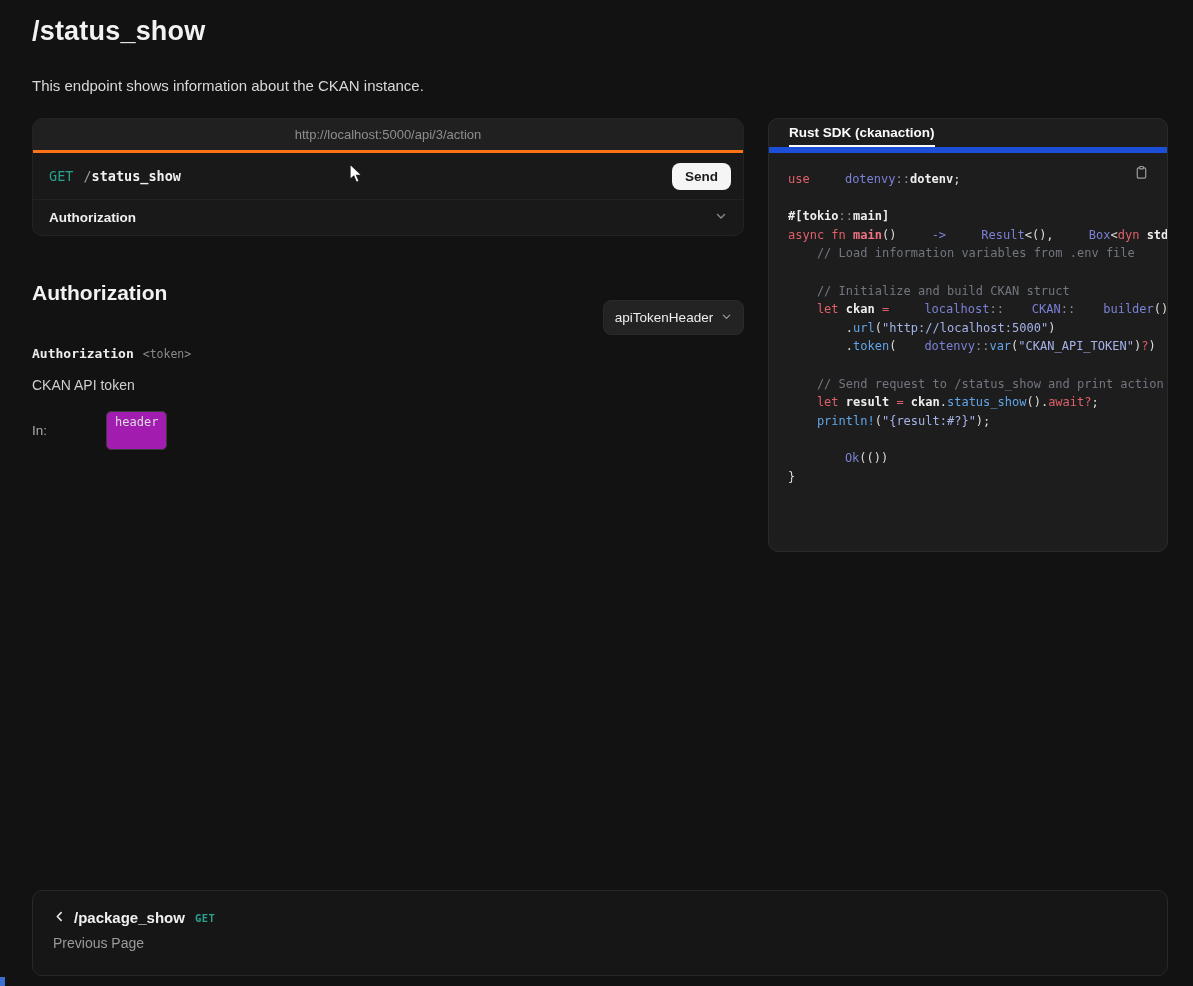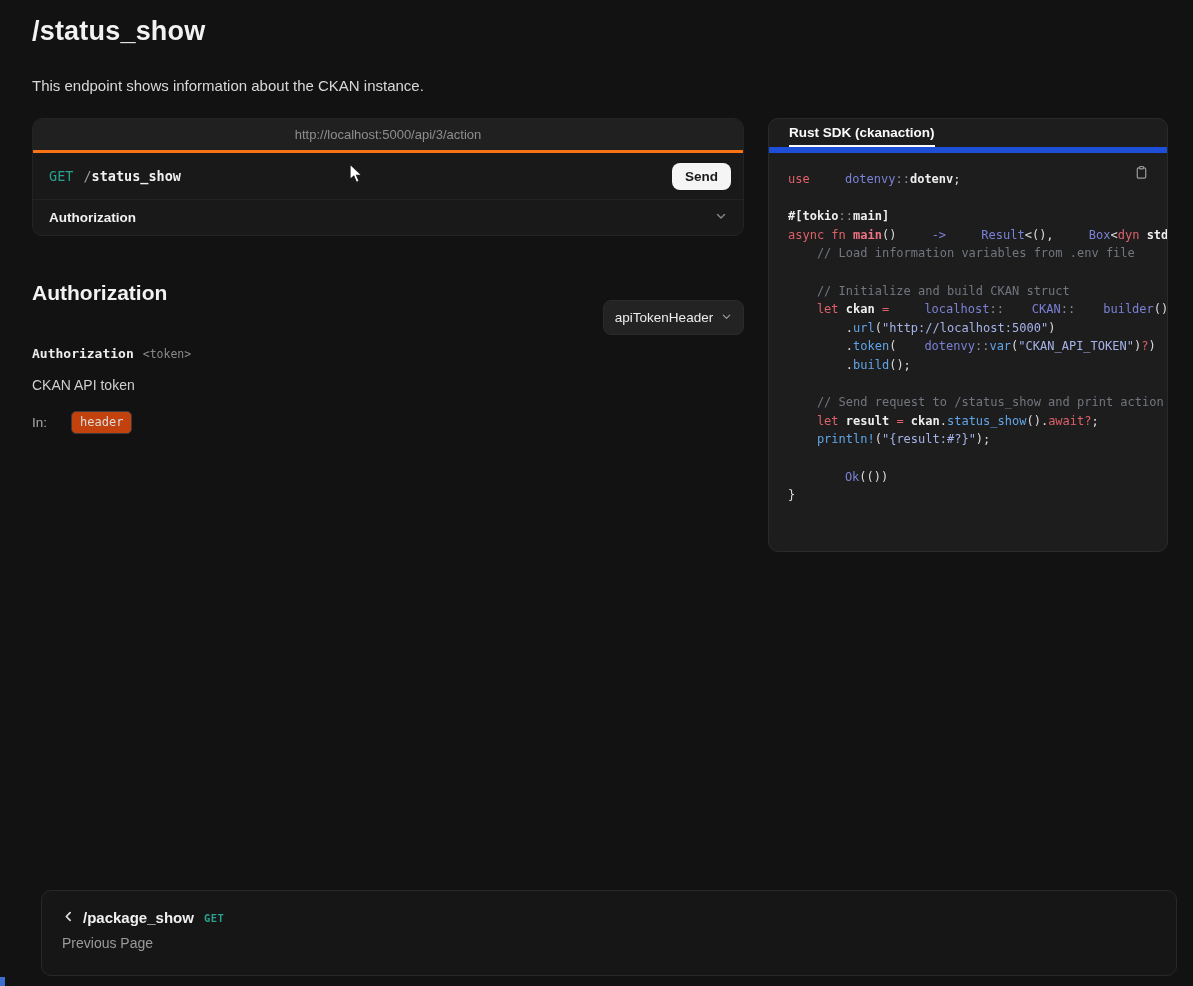--- a/index.html
+++ b/index.html
@@ -64,22 +64,22 @@
     display: flex; align-items: center; justify-content: center; gap: 8px;
     font-size: 13.5px; color: #ededed; cursor: pointer; margin-top: 24px;
   }
   .param-line { position: absolute; left: 32px; top: 346px; display: flex; align-items: baseline; gap: 9px; }
   .param-name { font-size: 13px; font-weight: bold; color: #ededed; }
   .param-type { font-size: 11.5px; color: #8a8a8a; }
   .param-desc { position: absolute; left: 32px; top: 377px; font-size: 14px; color: #cfcfcf; }
   .in-line { position: absolute; left: 32px; top: 411px; display: flex; align-items: center; gap: 24px; }
   .in-label { font-size: 13.5px; color: #a8a8a8; }
   .in-badge {
-    font-size: 12px; color: #dcdcdc; background: #c2410c;
-    border: 1px solid #3a3a3a; border-radius: 5px; padding: 3px 8px 4px;
+    font-size: 12px; color: #dcdcdc; background: #a21caf;
+    border: 1px solid #3a3a3a; border-radius: 5px; padding: 3px 8px 20px; margin-left: 35px;
   }
 
   
   .code-panel {
     position: absolute; left: 768px; top: 118px; width: 400px; height: 434px;
     background: #1d1d1d; border-radius: 10px; border: 1px solid #2a2a2a;
     overflow: hidden;
   }
   .code-header {
     height: 34px; padding: 0 20px; border-bottom: 6px solid #1d4ed8;
@@ -101,21 +101,21 @@
   .tk-ty  { color: #7b81d6; margin-left: 28px; }
   .tk-fnc { color: #61a5e8; }
   .tk-str { color: #a6b3e8; }
   .tk-cm  { color: #72767f; }
   .tk-op  { color: #8b8f99; }
   .tk-id  { color: #eeeeee; font-weight: bold; }
   .tk-pl  { color: #dcdcdc; }
 
   
   .footer-card {
-    position: absolute; left: 41px; top: 890px; width: 1136px; height: 86px;
+    position: absolute; left: 32px; top: 890px; width: 1136px; height: 86px;
     background: #161616; border: 1px solid #282828; border-radius: 10px;
     padding: 18px 20px; cursor: pointer;
   }
   .footer-row1 { display: flex; align-items: center; gap: 8px; }
   .footer-chevron { color: #e0e0e0; font-size: 15px; }
   .footer-path { font-size: 15px; font-weight: bold; color: #f0f0f0; }
   .footer-method { font-size: 10.5px; font-weight: bold; color: #2aa08f; letter-spacing: 0.5px; margin-left: 2px; }
   .footer-label { margin-top: 9px; font-size: 14px; color: #9a9a9a; }
 
   
@@ -184,21 +184,20 @@
         <div class="code-line"><span class="tk-kw">use </span><span class="tk-ty">dotenvy</span><span class="tk-op">::</span><span class="tk-id">dotenv</span><span class="tk-pl">;</span></div>
         <div class="code-line">&nbsp;</div>
         <div class="code-line"><span class="tk-id">#[tokio</span><span class="tk-op">::</span><span class="tk-id">main]</span></div>
         <div class="code-line"><span class="tk-kw">async </span><span class="tk-kw">fn </span><span class="tk-fnd">main</span><span class="tk-pl">() </span><span class="tk-ty">-&gt; </span><span class="tk-ty">Result</span><span class="tk-pl">&lt;(), </span><span class="tk-ty">Box</span><span class="tk-pl">&lt;</span><span class="tk-kw">dyn </span><span class="tk-id">std</span><span class="tk-op">::</span><span class="tk-id">error</span><span class="tk-op">::</span><span class="tk-kw">Error</span></div>
         <div class="code-line"><span class="tk-cm">    // Load information variables from .env file</span></div>
         <div class="code-line">&nbsp;</div>
         <div class="code-line"><span class="tk-cm">    // Initialize and build CKAN struct</span></div>
         <div class="code-line"><span class="tk-kw">    let </span><span class="tk-id">ckan </span><span class="tk-kw">= </span><span class="tk-ty">localhost</span><span class="tk-op">::</span><span class="tk-ty">CKAN</span><span class="tk-op">::</span><span class="tk-ty">builder</span><span class="tk-pl">()</span></div>
         <div class="code-line"><span class="tk-pl">        .</span><span class="tk-fnc">url</span><span class="tk-pl">(</span><span class="tk-str">"http://localhost:5000"</span><span class="tk-pl">)</span></div>
         <div class="code-line"><span class="tk-pl">        .</span><span class="tk-fnc">token</span><span class="tk-pl">(</span><span class="tk-ty">dotenvy</span><span class="tk-op">::</span><span class="tk-fnc">var</span><span class="tk-pl">(</span><span class="tk-str">"CKAN_API_TOKEN"</span><span class="tk-pl">)</span><span class="tk-kw">?</span><span class="tk-pl">)</span></div>
-        <div class="code-line"><span class="tk-pl">        .</span><span class="tk-fnc">build</span><span class="tk-pl">();</span></div>
         <div class="code-line">&nbsp;</div>
         <div class="code-line"><span class="tk-cm">    // Send request to /status_show and print action</span></div>
         <div class="code-line"><span class="tk-kw">    let </span><span class="tk-id">result </span><span class="tk-kw">= </span><span class="tk-id">ckan</span><span class="tk-pl">.</span><span class="tk-fnc">status_show</span><span class="tk-pl">().</span><span class="tk-kw">await</span><span class="tk-kw">?</span><span class="tk-pl">;</span></div>
         <div class="code-line"><span class="tk-fnc">    println!</span><span class="tk-pl">(</span><span class="tk-str">"{result:#?}"</span><span class="tk-pl">);</span></div>
         <div class="code-line">&nbsp;</div>
         <div class="code-line"><span class="tk-ty">    Ok</span><span class="tk-pl">(())</span></div>
         <div class="code-line"><span class="tk-pl">}</span></div>
       </div>
   </div>
 </div>

